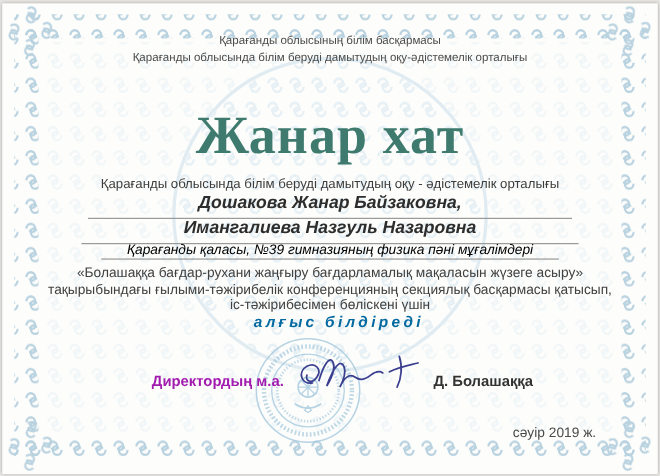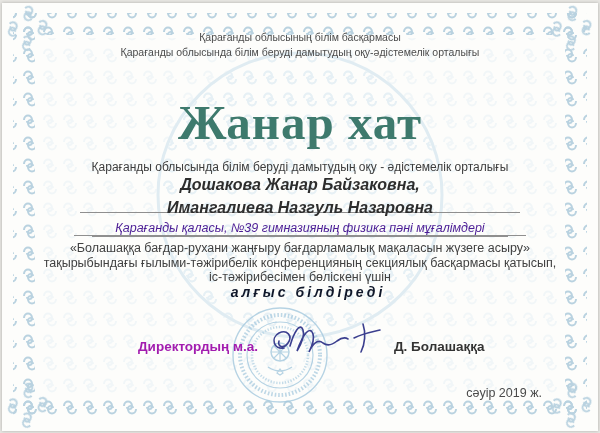--- a/index.html
+++ b/index.html
@@ -17,33 +17,33 @@
   .line{
     position:absolute;left:0;right:0;text-align:center;color:#474747;
   }
   .header1{top:31px;font-size:10.5px;color:#4c4c4c;}
   .header2{top:46px;font-size:10.5px;color:#4c4c4c;}
   .title{
     top:94px;font-family:"Liberation Serif",serif;font-weight:bold;
     font-size:49px;color:#3e7a6d;letter-spacing:1px;
   }
   .subtitle{top:160px;font-size:12px;color:#3d3d3d;}
-  .uline{display:inline-block;border-bottom:1px solid #8f8f8f;padding-bottom:18px;}
+  .uline{display:inline-block;border-bottom:1px solid #8f8f8f;padding-bottom:4px;}
   .name-row1{top:176px;}
   .name-row2{top:199px;}
   .name-text{font-size:16px;font-weight:bold;font-style:italic;color:#2d2d2d;}
   .name-row1 .uline{width:440px;}
   .name-row2 .uline{width:452px;}
   .affil-row{top:218px;}
   .affil-row .uline{width:416px;padding-bottom:1px;}
-  .affil-text{font-size:12.5px;font-style:italic;color:#4c1d95;text-align:center;}
+  .affil-text{font-size:12.5px;font-style:italic;color:#000000;text-align:center;}
   .body1{top:241px;font-size:12.5px;color:#414141;}
   .body2{top:256px;font-size:12.5px;color:#414141;}
   .body3{top:270px;font-size:12.5px;color:#414141;}
-  .body4{top:284px;font-size:14px;font-weight:bold;font-style:italic;letter-spacing:3px;color:#0f172a;margin-left:16px;}
+  .body4{top:284px;font-size:14px;font-weight:bold;font-style:italic;letter-spacing:3px;color:#0369a1;margin-left:16px;}
   .sig-label{position:absolute;left:138px;top:339px;font-size:13.5px;font-weight:bold;color:#a21caf;}
   .sig-name{position:absolute;left:394px;top:339px;font-size:13.5px;font-weight:bold;color:#333;}
   .date{position:absolute;right:58px;top:386px;font-size:12.5px;color:#4a4a4a;}
   .stamp-svg{position:absolute;left:228px;top:305px;width:104px;height:100px;opacity:.8;}
   .sign-svg{position:absolute;left:262px;top:314px;width:125px;height:52px;}
 </style>
 </head>
 <body>
 
 <div class="paper"></div>

